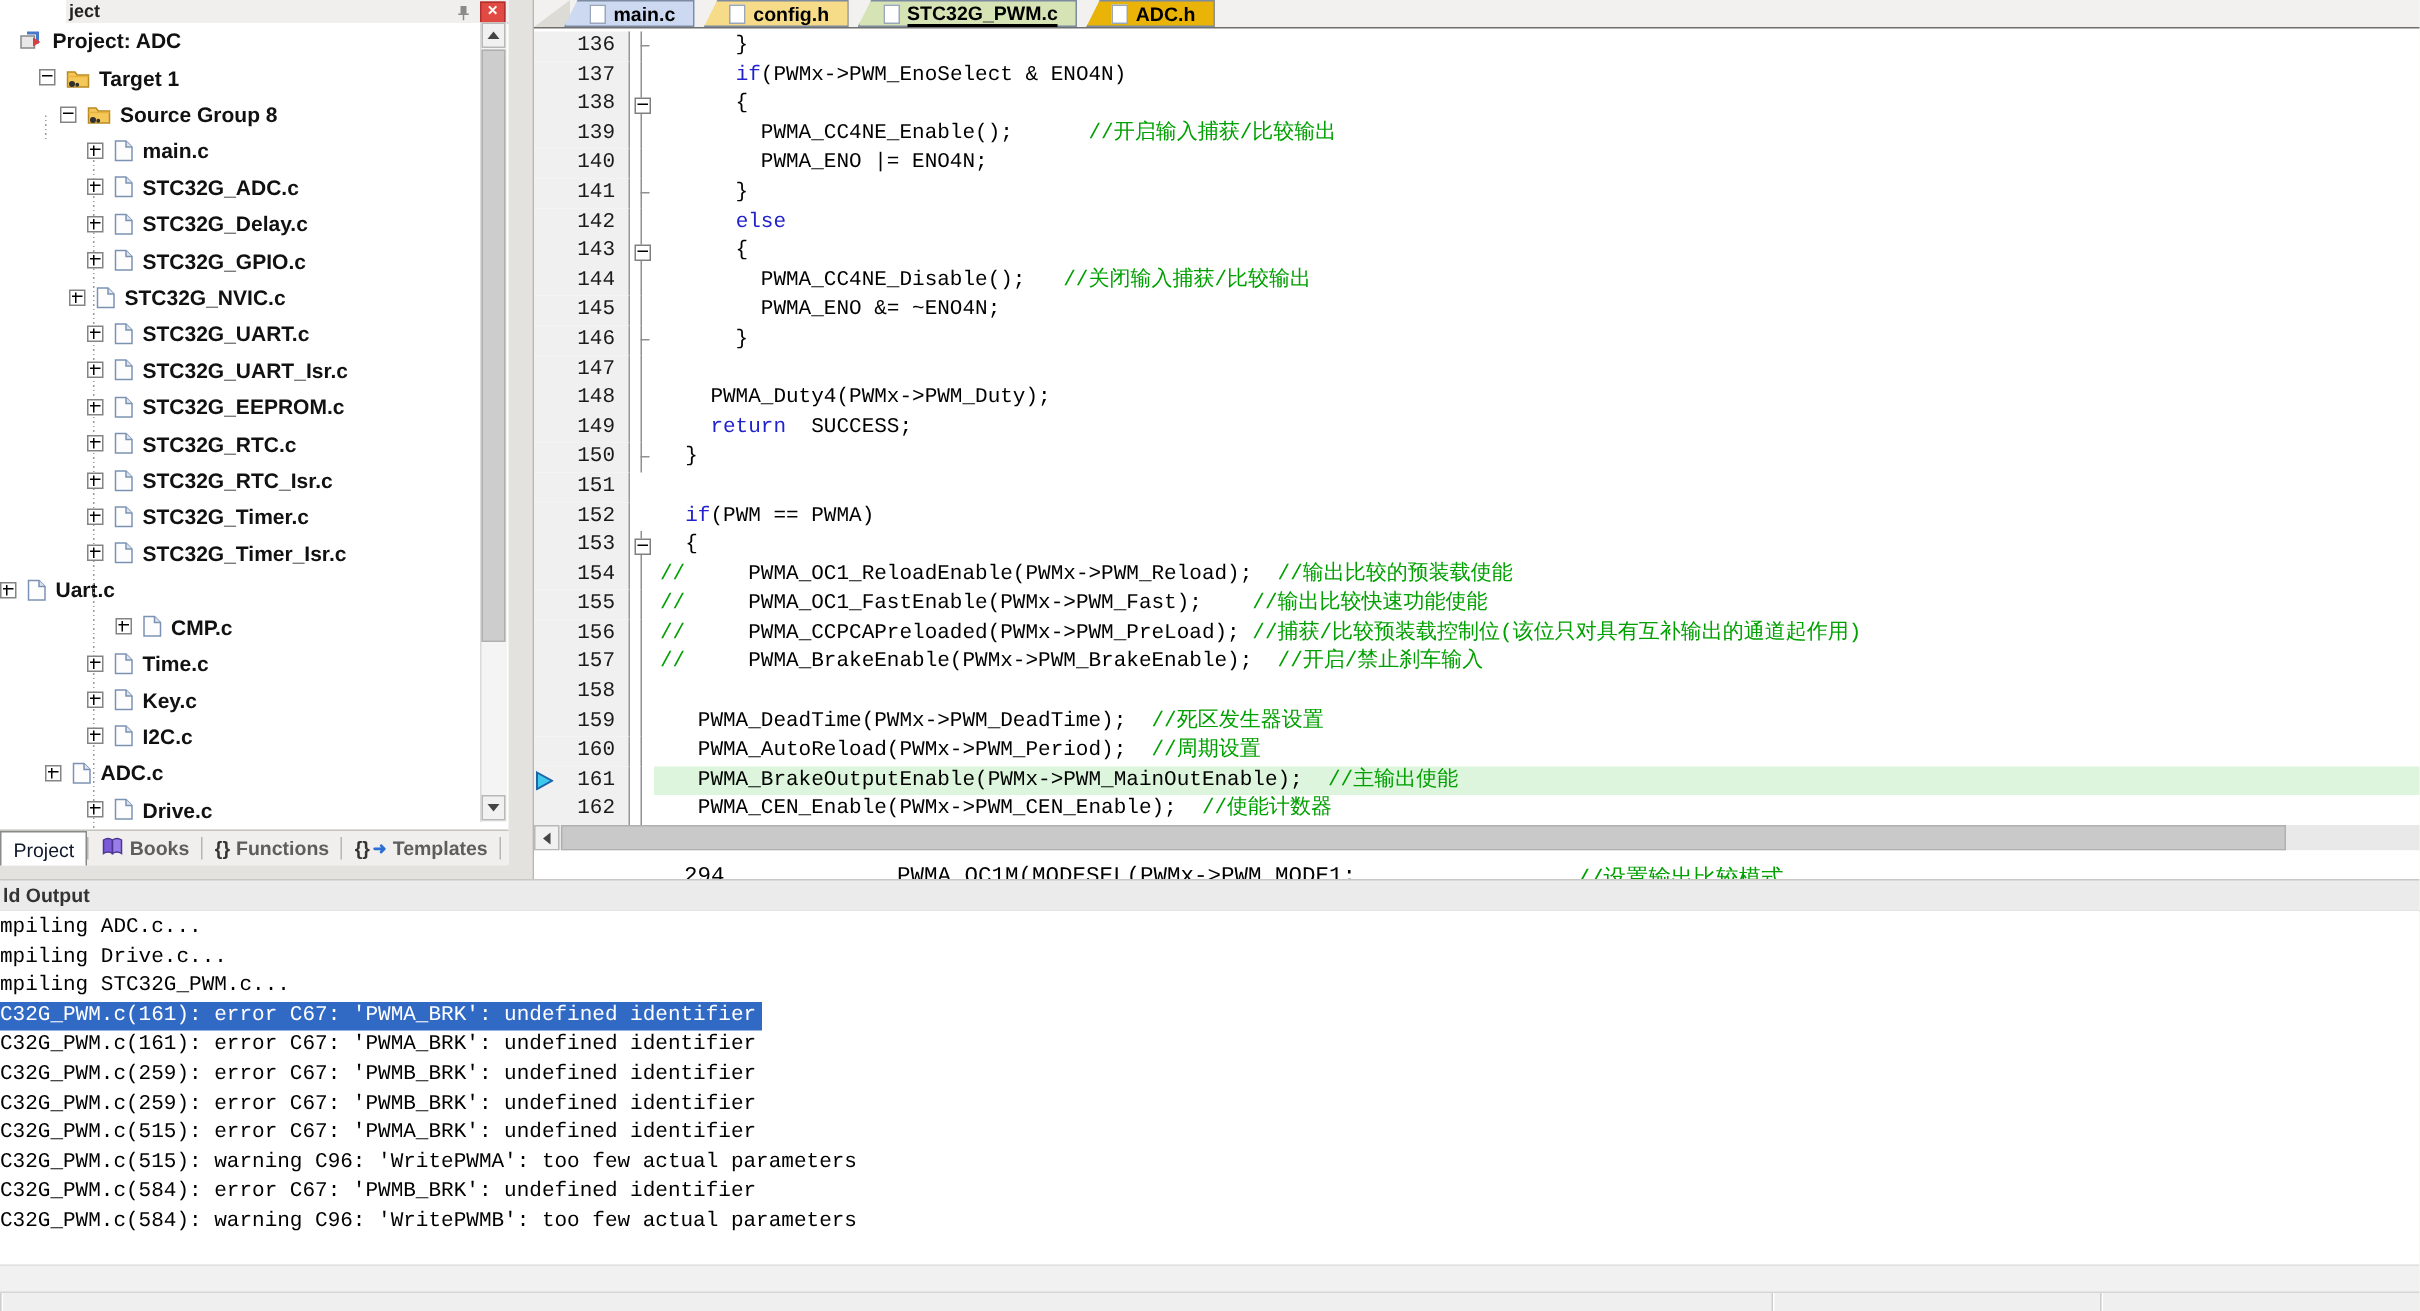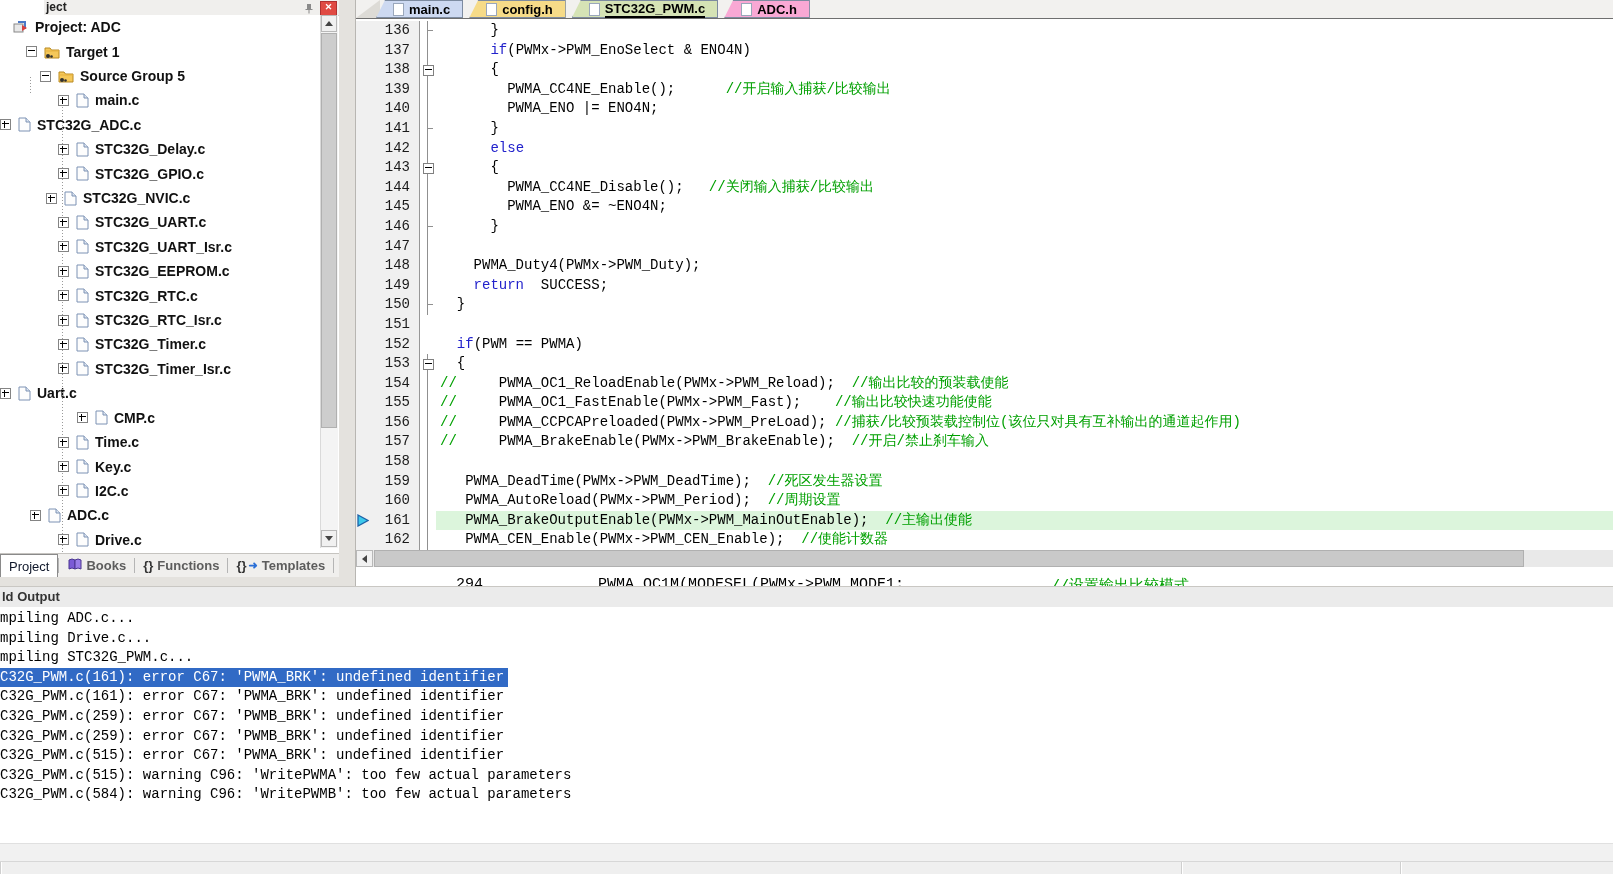--- a/index.html
+++ b/index.html
@@ -138,33 +138,33 @@
         <div class="trow" style="padding-left: 40px;">
           <span class="expbox"></span>
           <span class="ticon">
             <svg width="16" height="14">
               <path d="M1 3 L6 3 L7.5 5 L15 5 L15 13 L1 13 Z" fill="#f5c85a" stroke="#b98a22"></path>
               <path d="M1 6 L15 6" stroke="#e8b23e"></path>
               <circle cx="4" cy="11" r="2" fill="#303030"></circle>
               <circle cx="7.5" cy="11.5" r="1.3" fill="#303030"></circle>
             </svg>
           </span>
-          <span>Source Group 5</span>
+          <span>Source Group 8</span>
         </div>
         <div class="trow" style="padding-left: 58px;">
           <span class="expbox plus"></span>
           <span class="ticon">
             <svg width="13" height="15">
               <path d="M1 1 L8 1 L12 5 L12 14 L1 14 Z" fill="#fdfdfd" stroke="#7c92b4"></path>
               <path d="M8 1 L8 5 L12 5" fill="#dce4f0" stroke="#7c92b4"></path>
             </svg>
           </span>
           <span>main.c</span>
         </div>
-        <div class="trow" style="">
+        <div class="trow" style="padding-left: 58px;">
           <span class="expbox plus"></span>
           <span class="ticon">
             <svg width="13" height="15">
               <path d="M1 1 L8 1 L12 5 L12 14 L1 14 Z" fill="#fdfdfd" stroke="#7c92b4"></path>
               <path d="M8 1 L8 5 L12 5" fill="#dce4f0" stroke="#7c92b4"></path>
             </svg>
           </span>
           <span>STC32G_ADC.c</span>
         </div>
         <div class="trow" style="padding-left: 58px;">
@@ -385,21 +385,21 @@
             <span class="etab-label">main.c</span>
           </div>
           <div class="etab" style="background: rgb(246, 219, 136);">
             <span class="tab-ficon"></span>
             <span class="etab-label">config.h</span>
           </div>
           <div class="etab active" style="background: rgb(213, 227, 181);">
             <span class="tab-ficon"></span>
             <span class="etab-label">STC32G_PWM.c</span>
           </div>
-          <div class="etab" style="background: #f9a8d4;">
+          <div class="etab" style="background: #eab308;">
             <span class="tab-ficon"></span>
             <span class="etab-label">ADC.h</span>
           </div>
         </div>
     </div>
     <div id="code">
         <div class="crow"><div class="cmark"></div><div class="cnum">136</div><div class="cfold"><span class="fline"></span><span class="ftick"></span></div><div class="ccode"><span>      }</span></div></div>
         <div class="crow"><div class="cmark"></div><div class="cnum">137</div><div class="cfold"><span class="fline"></span></div><div class="ccode"><span>      </span><span class="tk-k">if</span><span>(PWMx-&gt;PWM_EnoSelect &amp; ENO4N)</span></div></div>
         <div class="crow"><div class="cmark"></div><div class="cnum">138</div><div class="cfold"><span class="fline"></span><span class="fbox"></span></div><div class="ccode"><span>      {</span></div></div>
         <div class="crow"><div class="cmark"></div><div class="cnum">139</div><div class="cfold"><span class="fline"></span></div><div class="ccode"><span>        PWMA_CC4NE_Enable();      </span><span class="tk-c">//开启输入捕获/比较输出</span></div></div>
@@ -449,20 +449,21 @@
     <div class="bo-body" id="bo-body">
         <div class="boline">mpiling ADC.c...</div>
         <div class="boline">mpiling Drive.c...</div>
         <div class="boline">mpiling STC32G_PWM.c...</div>
         <div class="boline"><span class="sel">C32G_PWM.c(161): error C67: 'PWMA_BRK': undefined identifier</span></div>
         <div class="boline">C32G_PWM.c(161): error C67: 'PWMA_BRK': undefined identifier</div>
         <div class="boline">C32G_PWM.c(259): error C67: 'PWMB_BRK': undefined identifier</div>
         <div class="boline">C32G_PWM.c(259): error C67: 'PWMB_BRK': undefined identifier</div>
         <div class="boline">C32G_PWM.c(515): error C67: 'PWMA_BRK': undefined identifier</div>
         <div class="boline">C32G_PWM.c(515): warning C96: 'WritePWMA': too few actual parameters</div>
+        <div class="boline">C32G_PWM.c(584): error C67: 'PWMB_BRK': undefined identifier</div>
         <div class="boline">C32G_PWM.c(584): warning C96: 'WritePWMB': too few actual parameters</div>
       </div>
     <div class="bo-strip"></div>
   </div>
 
   <div id="status-bar">
     <div class="st-cell st-a"></div>
     <div class="st-cell st-b"></div>
     <div class="st-cell st-c"></div>
   </div>

